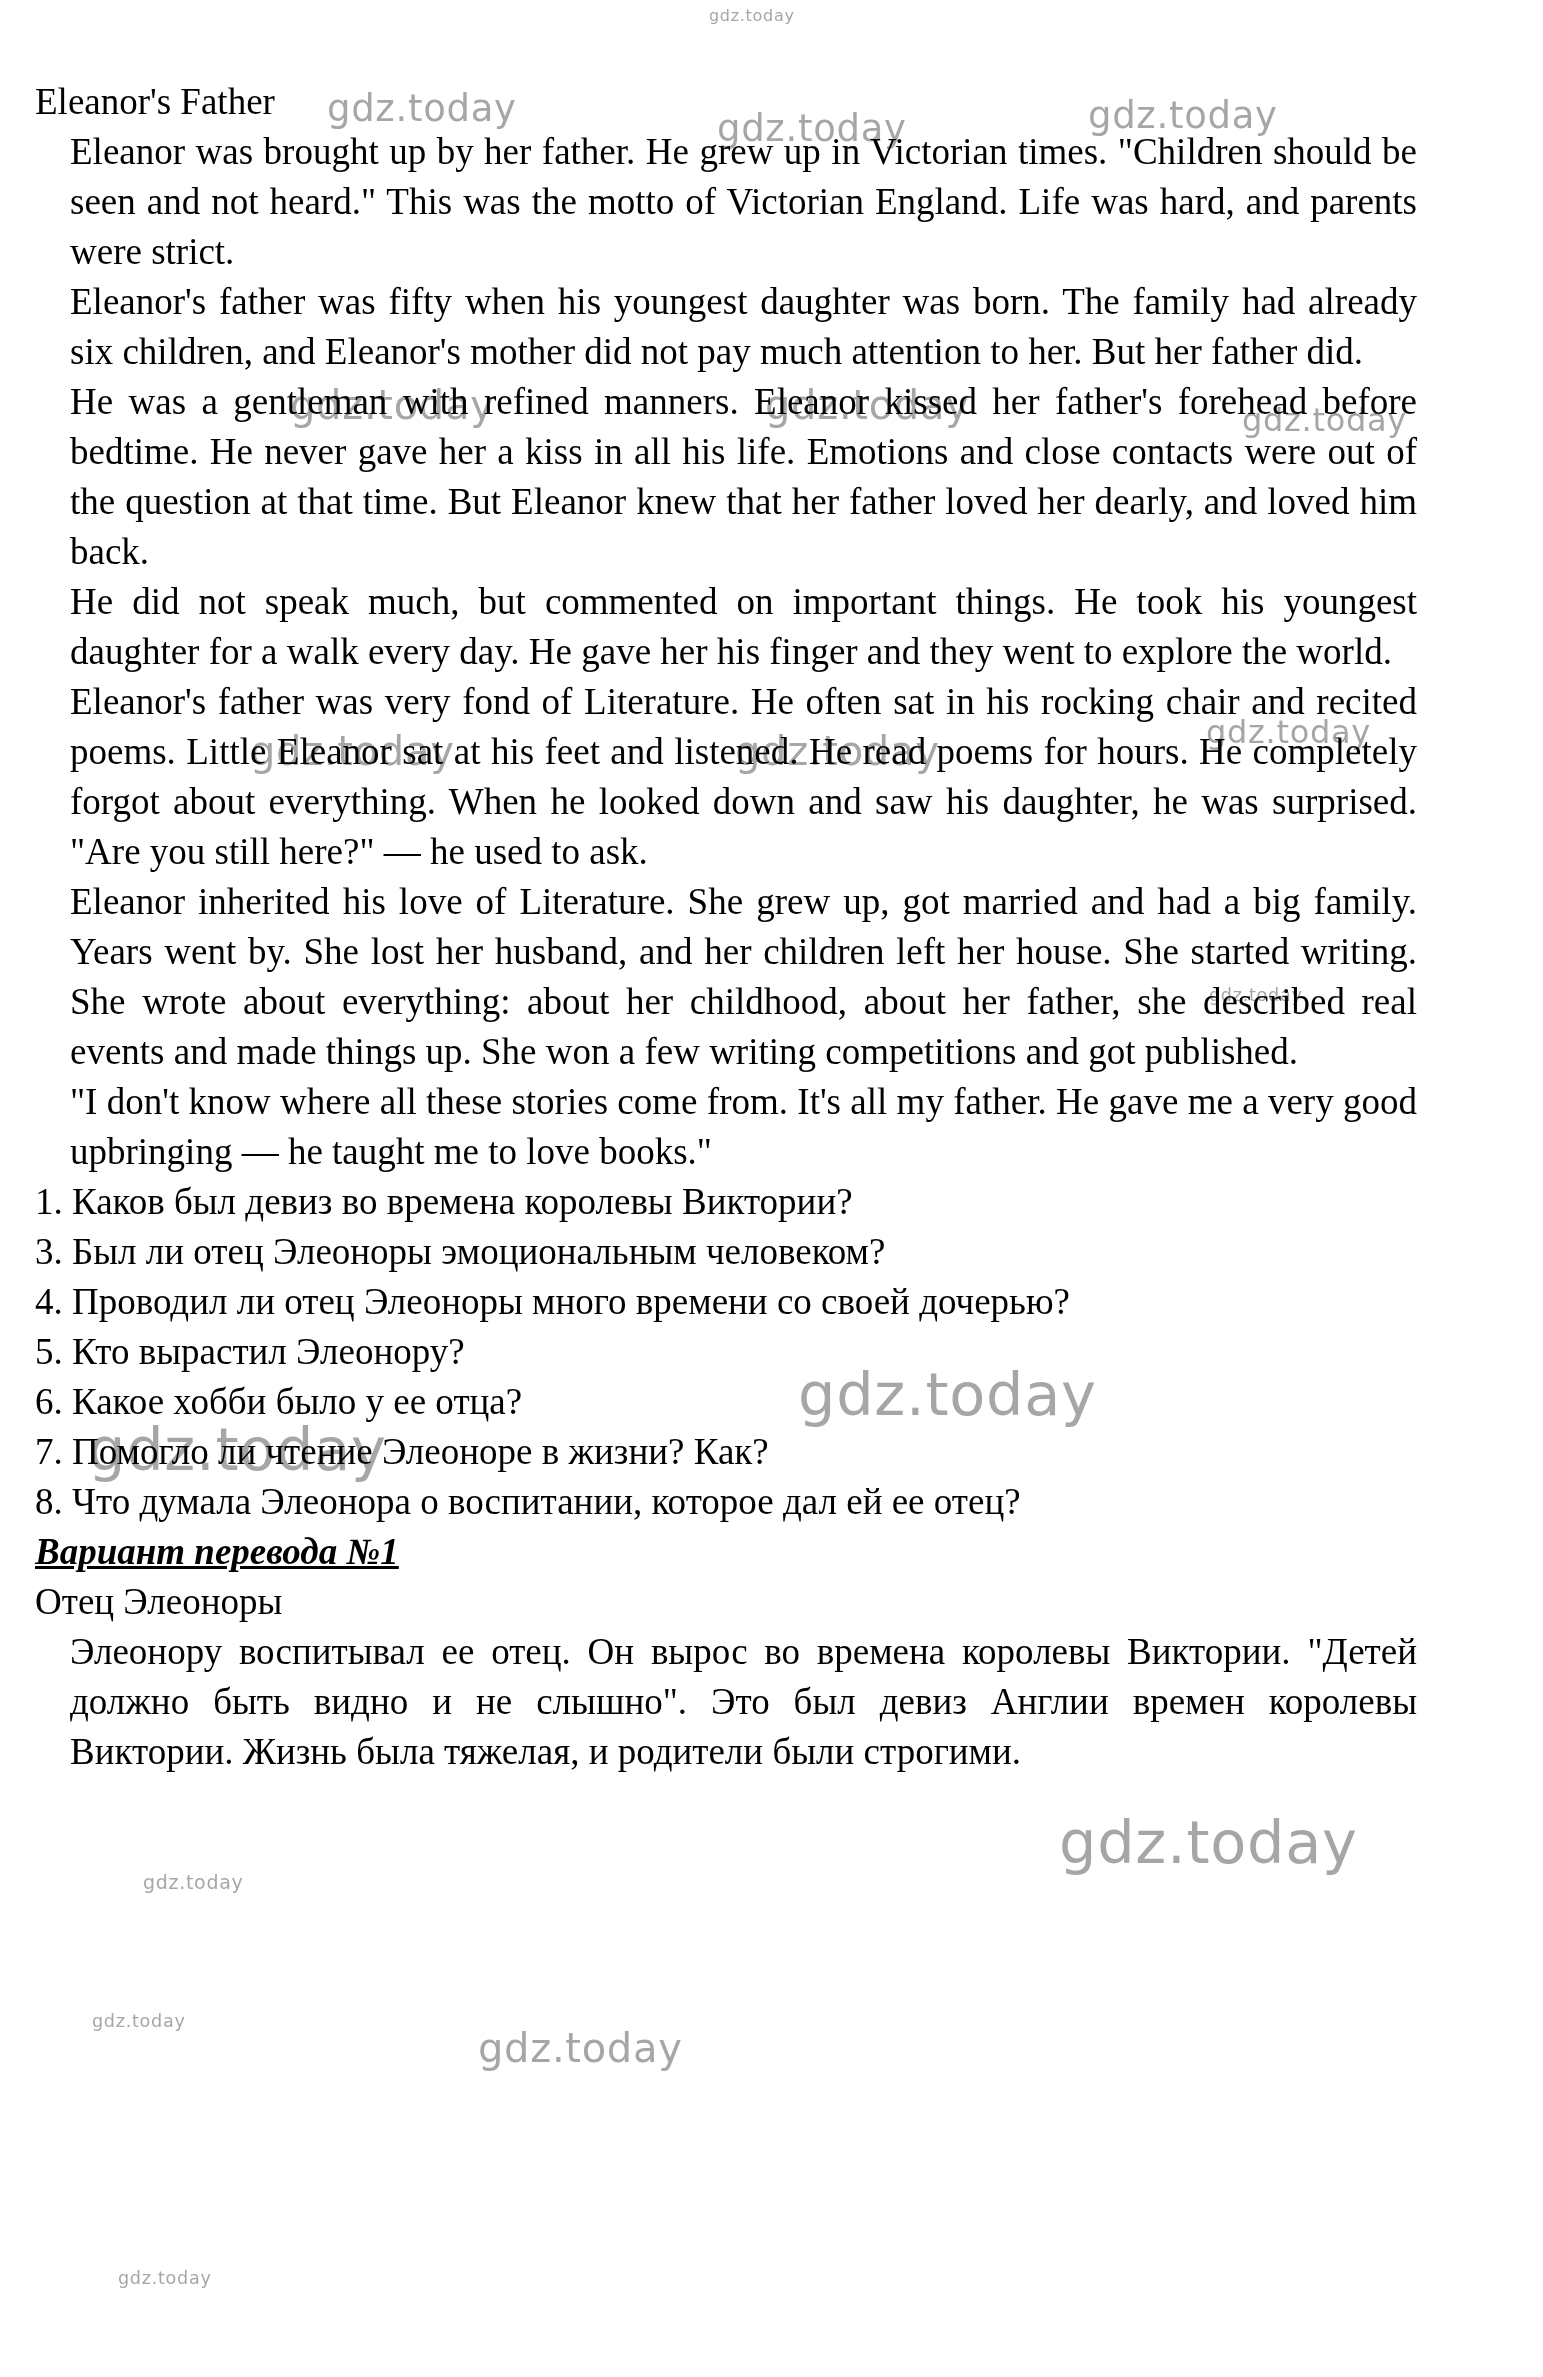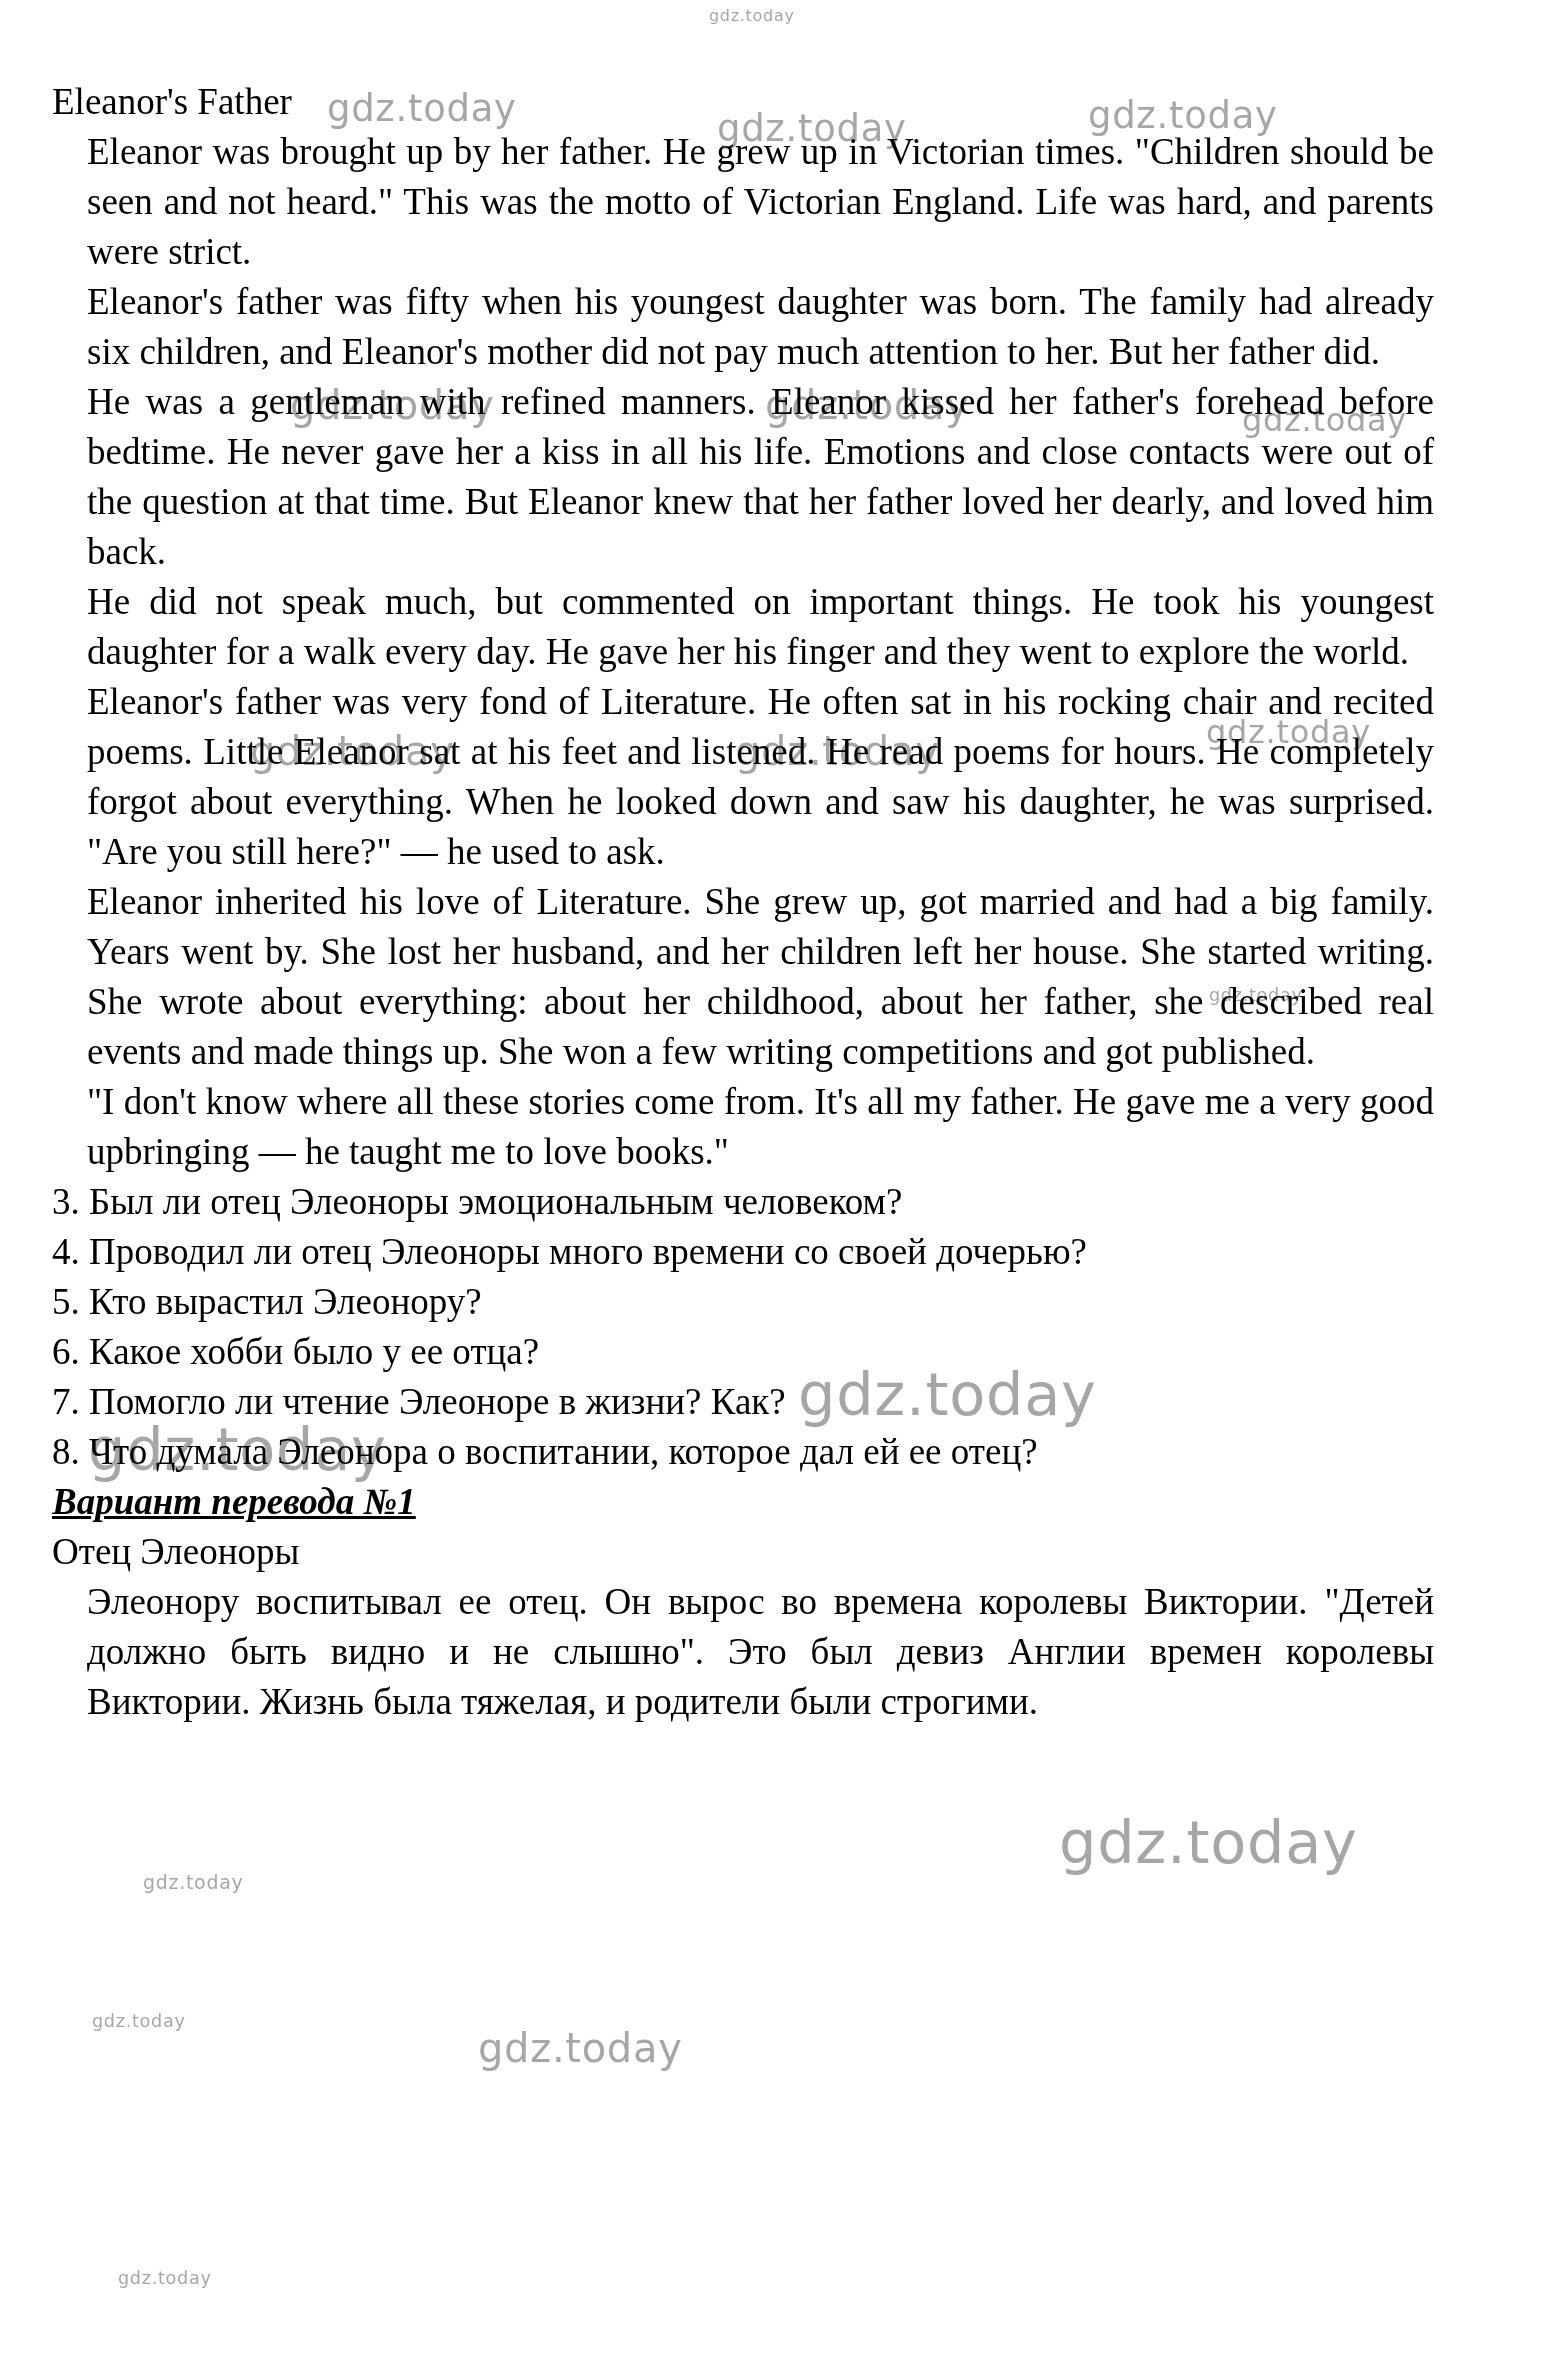--- a/index.html
+++ b/index.html
@@ -8,21 +8,21 @@
     position: relative;
     width: 1528px;
     height: 2377px;
     background: #ffffff;
     font-family: "Liberation Serif", serif;
     color: #000000;
     overflow: hidden;
   }
   .content {
     position: absolute;
-    left: 52px;
+    left: 35px;
     top: 77px;
     width: 1382px;
     z-index: 2;
   }
   .title {
     font-size: 37px;
     font-weight: normal;
     line-height: 50px;
     white-space: nowrap;
   }
@@ -96,20 +96,21 @@
 
     <p class="para">Eleanor was brought up by her father. He grew up in Victorian times. "Children should be seen and not heard." This was the motto of Victorian England. Life was hard, and parents were strict.</p>
     <p class="para">Eleanor's father was fifty when his youngest daughter was born. The family had already six children, and Eleanor's mother did not pay much attention to her. But her father did.</p>
     <p class="para">He was a gentleman with refined manners. Eleanor kissed her father's forehead before bedtime. He never gave her a kiss in all his life. Emotions and close contacts were out of the question at that time. But Eleanor knew that her father loved her dearly, and loved him back.</p>
     <p class="para">He did not speak much, but commented on important things. He took his youngest daughter for a walk every day. He gave her his finger and they went to explore the world.</p>
     <p class="para">Eleanor's father was very fond of Literature. He often sat in his rocking chair and recited poems. Little Eleanor sat at his feet and listened. He read poems for hours. He completely forgot about everything. When he looked down and saw his daughter, he was surprised. "Are you still here?" — he used to ask.</p>
     <p class="para">Eleanor inherited his love of Literature. She grew up, got married and had a big family. Years went by. She lost her husband, and her children left her house. She started writing. She wrote about everything: about her childhood, about her father, she described real events and made things up. She won a few writing competitions and got published.</p>
     <p class="para">"I don't know where all these stories come from. It's all my father. He gave me a very good upbringing — he taught me to love books."</p>
 
 
+    <p class="question">1. Каков был девиз во времена королевы Виктории?</p>
     <p class="question">3. Был ли отец Элеоноры эмоциональным человеком?</p>
     <p class="question">4. Проводил ли отец Элеоноры много времени со своей дочерью?</p>
     <p class="question">5. Кто вырастил Элеонору?</p>
     <p class="question">6. Какое хобби было у ее отца?</p>
     <p class="question">7. Помогло ли чтение Элеоноре в жизни? Как?</p>
     <p class="question">8. Что думала Элеонора о воспитании, которое дал ей ее отец?</p>
 
     <p class="variant-heading">Вариант перевода №1</p>
     <p class="trans-title">Отец Элеоноры</p>
     <p class="para">Элеонору воспитывал ее отец. Он вырос во времена королевы Виктории. "Детей должно быть видно и не слышно". Это был девиз Англии времен королевы Виктории. Жизнь была тяжелая, и родители были строгими.</p>

